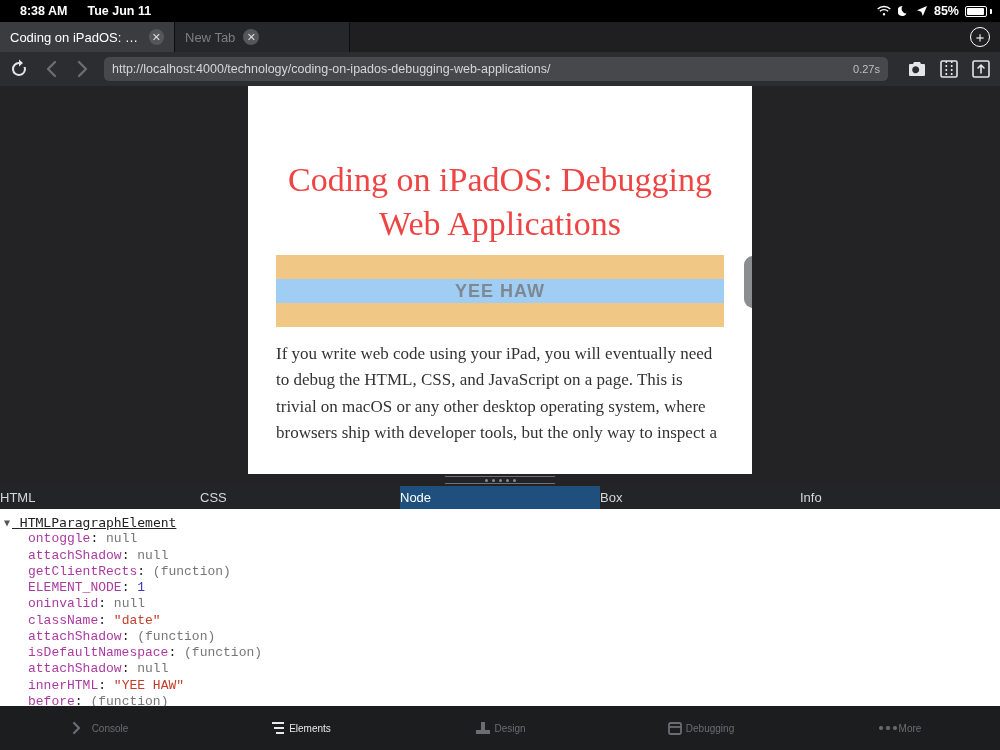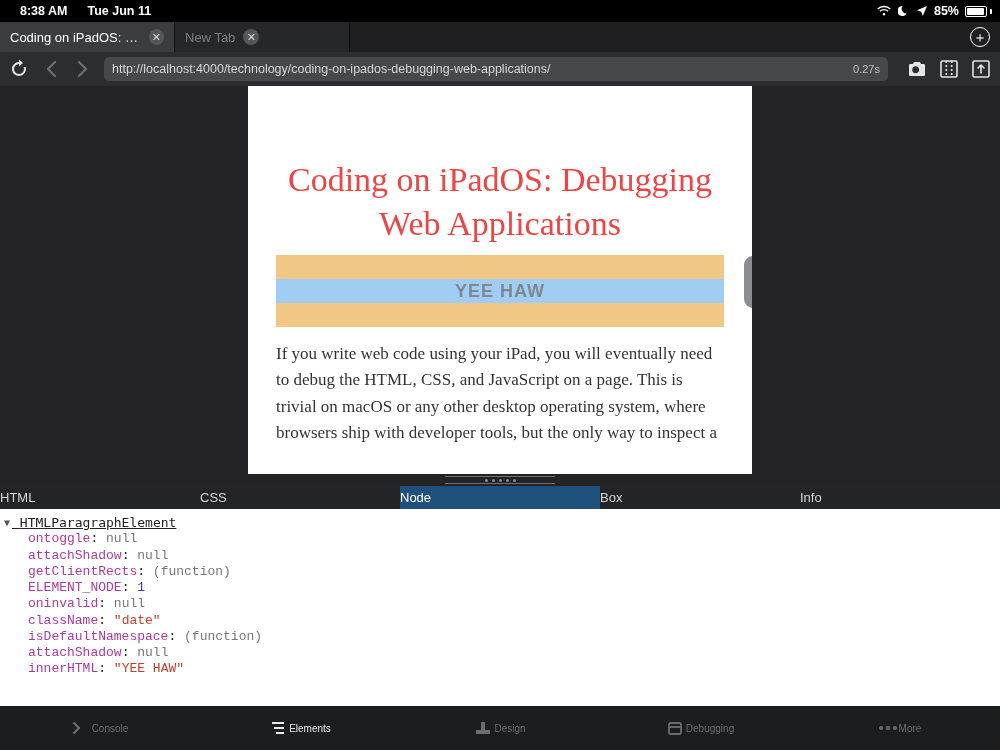--- a/index.html
+++ b/index.html
@@ -211,23 +211,25 @@
     <span class="tri">▼</span>
     <span>HTMLParagraphElement</span>
   </div>
   <div class="props" id="props">
       <div class="prop"><span class="key">ontoggle</span>: <span class="val-null">null</span></div>
       <div class="prop"><span class="key">attachShadow</span>: <span class="val-null">null</span></div>
       <div class="prop"><span class="key">getClientRects</span>: <span class="val-fn">(function)</span></div>
       <div class="prop"><span class="key">ELEMENT_NODE</span>: <span class="val-num">1</span></div>
       <div class="prop"><span class="key">oninvalid</span>: <span class="val-null">null</span></div>
       <div class="prop"><span class="key">className</span>: <span class="val-str">"date"</span></div>
+      <div class="prop"><span class="key">attachShadow</span>: <span class="val-fn">(function)</span></div>
       <div class="prop"><span class="key">isDefaultNamespace</span>: <span class="val-fn">(function)</span></div>
       <div class="prop"><span class="key">attachShadow</span>: <span class="val-null">null</span></div>
       <div class="prop"><span class="key">innerHTML</span>: <span class="val-str">"YEE HAW"</span></div>
+      <div class="prop"><span class="key">before</span>: <span class="val-fn">(function)</span></div>
     </div>
 </div>
 
 <div class="bottom-nav">
   <div class="bn-item">
     <span class="bn-ico">
       <svg width="18" height="14" viewBox="0 0 18 14">
           <path d="M2 2l5 5-5 5" stroke="#6c6d70" stroke-width="2.2" fill="none" stroke-linecap="round" stroke-linejoin="round"></path>
         </svg>
     </span>

